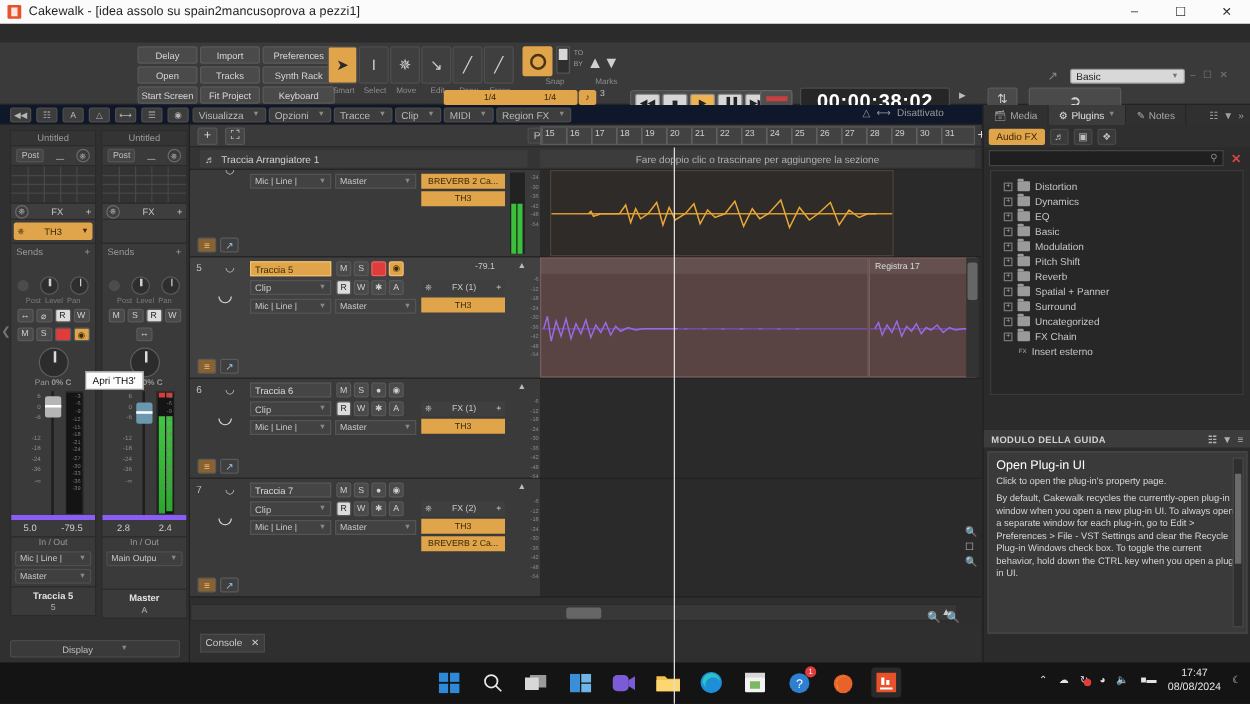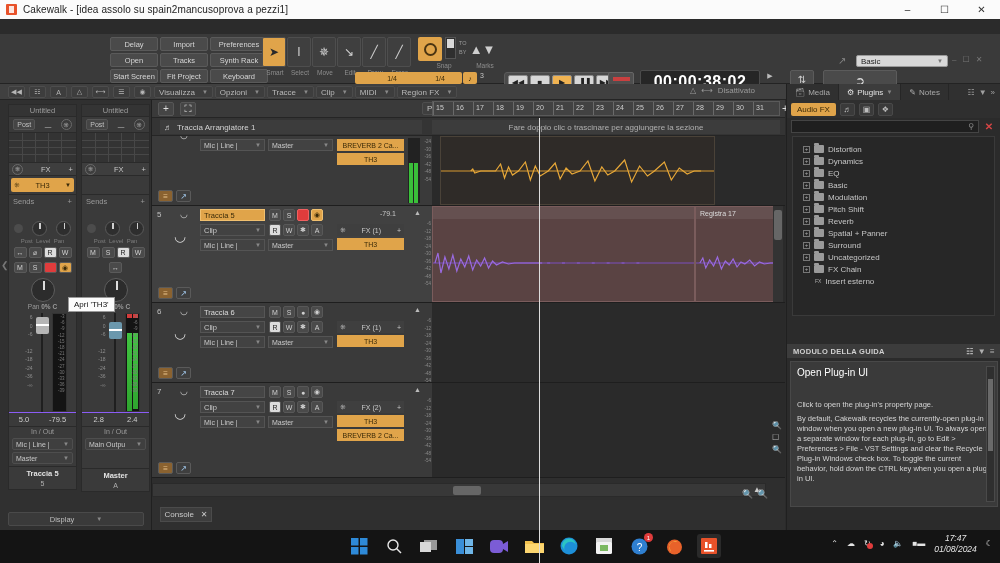--- a/index.html
+++ b/index.html
@@ -87,21 +87,21 @@
   .ro{width:7px;height:7px;border:1px solid #9a9a9a;border-radius:50%;position:relative;}
   .ro.on:after{content:"";position:absolute;left:1.5px;top:1.5px;width:3px;height:3px;background:#ddd;border-radius:50%;}
   .brandtx{position:absolute;right:6px;top:66px;font-size:11px;color:#4a4a4a;letter-spacing:1px;font-weight:bold;}
   .basicsel{position:absolute;left:856px;top:21px;width:92px;height:12px;background:#d8d8d8;
      border:1px solid #9a9a9a;border-radius:2px;font-size:8px;color:#222;display:flex;
      align-items:center;padding-left:4px;}
   .arrowtl{position:absolute;left:838px;top:21px;color:#888;font-size:10px;}
   .minis{position:absolute;left:952px;top:21px;display:flex;gap:6px;color:#777;font-size:8px;}
 
   
-  .modrow{position:absolute;left:0;top:84px;width:1000px;height:16px;background:#404040;
+  .modrow{position:absolute;left:0;top:84px;width:1000px;height:16px;background:#0f172a;
      border-bottom:1px solid #242424;padding-left:44px;}
   .mic-row{position:absolute;left:8px;top:2px;display:flex;gap:4px;align-items:center;}
   .micbtn{width:17px;height:12px;background:#3d3d3d;border:1px solid #4d4d4d;border-radius:2px;
      display:flex;align-items:center;justify-content:center;color:#b5b5b5;font-size:7px;}
   .dd{height:12px;background:#3d3d3d;border:1px solid #4b4b4b;border-radius:2px;
      display:flex;align-items:center;padding:0 4px;gap:7px;font-size:8px;color:#b9b9b9;}
   .dd .ca{color:#8a8a8a;font-size:6px;}
   .modrow .dds{position:absolute;left:154px;top:2px;display:flex;gap:2px;}
   .disatt{position:absolute;left:690px;top:2px;display:flex;align-items:center;gap:5px;font-size:8px;color:#9a9a9a;}
 
@@ -146,21 +146,21 @@
   .faderwrap{width:13px;position:relative;}
   .faderslot{position:absolute;left:5.5px;top:0;width:2px;height:100%;background:#1f1f1f;}
   .fadercap{position:absolute;left:0;width:13px;height:17px;background:#b5b5b5;border-radius:2px;}
   .fadercap.blue{background:#6b98ad;}
   .fadercap:after{content:"";position:absolute;left:0;top:7px;width:13px;height:2px;background:#fff;}
   .meter{width:15px;background:#141414;border:1px solid #333;position:relative;overflow:hidden;}
   .mticks{position:absolute;right:1px;top:0;font-size:4.5px;color:#7a7a7a;line-height:6.2px;text-align:right;}
   .meterbars{position:absolute;left:1px;bottom:0;width:11px;display:flex;gap:1px;}
   .mb{width:5px;background:linear-gradient(to top,#2fa52f,#41c541);}
   .valrow{display:flex;justify-content:space-around;font-size:7.5px;color:#cfcfcf;padding:2px 0;
-     border-top:1px solid #8b5cf6;}
+     border-top:4px solid #8b5cf6;}
   .iolab{text-align:center;font-size:7px;color:#9a9a9a;border-top:1px solid #2a2a2a;padding:1px 0;}
   .iosel{height:12px;margin:2px 3px;background:#3f3f3f;border:1px solid #4e4e4e;border-radius:2px;
      font-size:7px;color:#c8c8c8;display:flex;align-items:center;justify-content:space-between;padding:0 3px;}
   .tname{text-align:center;font-size:7.5px;color:#e2e2e2;font-weight:bold;padding:2px 0;border-top:1px solid #2a2a2a;}
   .tnum{text-align:center;font-size:7px;color:#b0b0b0;padding-bottom:2px;}
   .displaybar{position:absolute;left:8px;bottom:4px;width:136px;height:14px;background:#3a3a3a;
      border:1px solid #4a4a4a;border-radius:2px;display:flex;align-items:center;justify-content:center;
      gap:22px;font-size:7.5px;color:#bdbdbd;}
   .tooltip{position:absolute;left:68px;top:197px;background:#fcfcfc;color:#111;font-size:8px;
      padding:2px 5px;border:1px solid #999;z-index:50;}
@@ -258,31 +258,31 @@
   .trow2{display:flex;align-items:center;gap:4px;height:12px;padding-left:10px;font-size:8px;color:#c6c6c6;}
   .expb{width:7px;height:7px;border:1px solid #777;color:#aaa;font-size:6px;line-height:5px;text-align:center;}
   .fold{width:10px;height:8px;background:#9a9a9a;border-radius:1px;position:relative;}
   .fold:before{content:"";position:absolute;left:0;top:-2px;width:5px;height:2px;background:#9a9a9a;border-radius:1px 1px 0 0;}
   .guide{position:absolute;left:0;top:260px;width:214px;height:170px;}
   .gh{height:14px;background:#3c3c3c;display:flex;align-items:center;padding:0 6px;font-size:7.5px;
      color:#d0d0d0;font-weight:bold;letter-spacing:.3px;}
   .ghi{margin-left:auto;display:flex;gap:4px;color:#b0b0b0;font-size:8px;}
   .gbody{margin:3px;height:146px;background:#3a3a3a;border:1px solid #484848;padding:4px 6px;
      font-size:7.5px;color:#d5d5d5;line-height:1.35;position:relative;overflow:hidden;}
-  .gtitle{font-size:10px;color:#fff;margin-bottom:20px;}
+  .gtitle{font-size:10px;color:#fff;margin-bottom:0;}
   .gp{margin-bottom:4px;}
   .gsb{position:absolute;right:2px;top:4px;width:9px;bottom:4px;background:#2f2f2f;border:1px solid #4a4a4a;}
   .gsbt{position:absolute;left:1px;top:12px;width:5px;height:72px;background:#6a6a6a;}
 
   
   .taskbar{position:absolute;left:0;bottom:0;width:1000px;height:33px;background:#141414;}
   .tkicons{position:absolute;left:347px;top:4px;display:flex;gap:11px;align-items:center;}
   .tki{width:24px;height:24px;display:flex;align-items:center;justify-content:center;border-radius:3px;position:relative;}
   .tray{position:absolute;right:7px;top:3px;display:flex;align-items:center;gap:9px;color:#e4e4e4;font-size:8px;}
-  .clock{text-align:center;line-height:1.25;font-size:8.5px;font-style:italic;}
+  .clock{text-align:center;line-height:1.25;font-size:8.5px;}
 </style>
 </head>
 <body>
 
 <div class="app">
 
   <div class="titlebar">
     <div class="tb-ico"></div>
     <div class="tb-title">Cakewalk - [idea assolo su spain2mancusoprova a pezzi1]</div>
     <div class="tb-btns">
@@ -1202,19 +1202,19 @@
 
     <div class="tray">
       <span>⌃</span>
       <span>☁</span>
       <span style="position:relative;">↻<i style="position:absolute;right:-2px;bottom:-1px;width:6px;height:6px;background:#e03c3c;border-radius:50%;"></i></span>
       <span>◕</span>
       <span>🔈</span>
       <span>■▬</span>
       <span class="clock">
         <div>17:47</div>
-        <div>01/08/2024</div>
+        <div>08/08/2024</div>
       </span>
       <span>☾</span>
     </div>
   </div>
 
 </div>
 
 </body></html>

